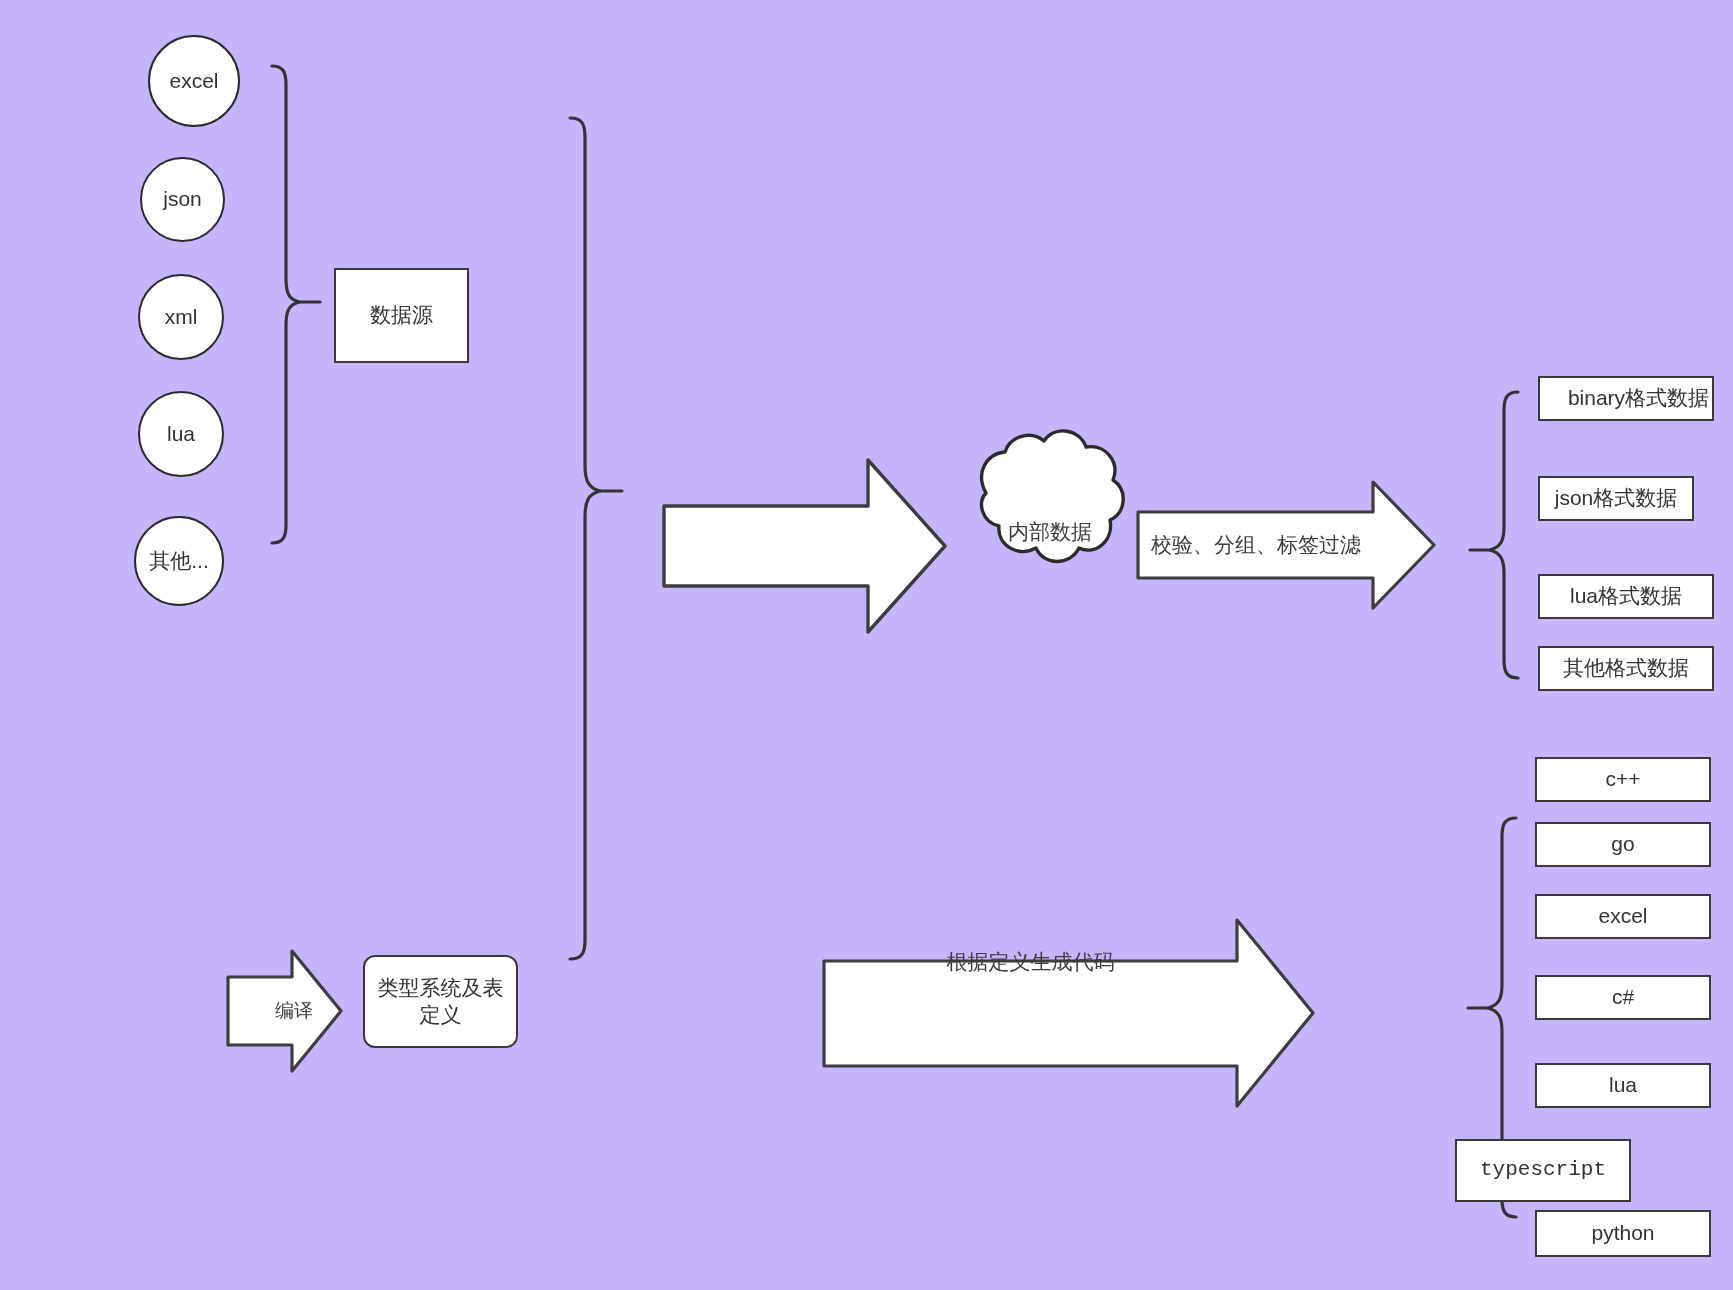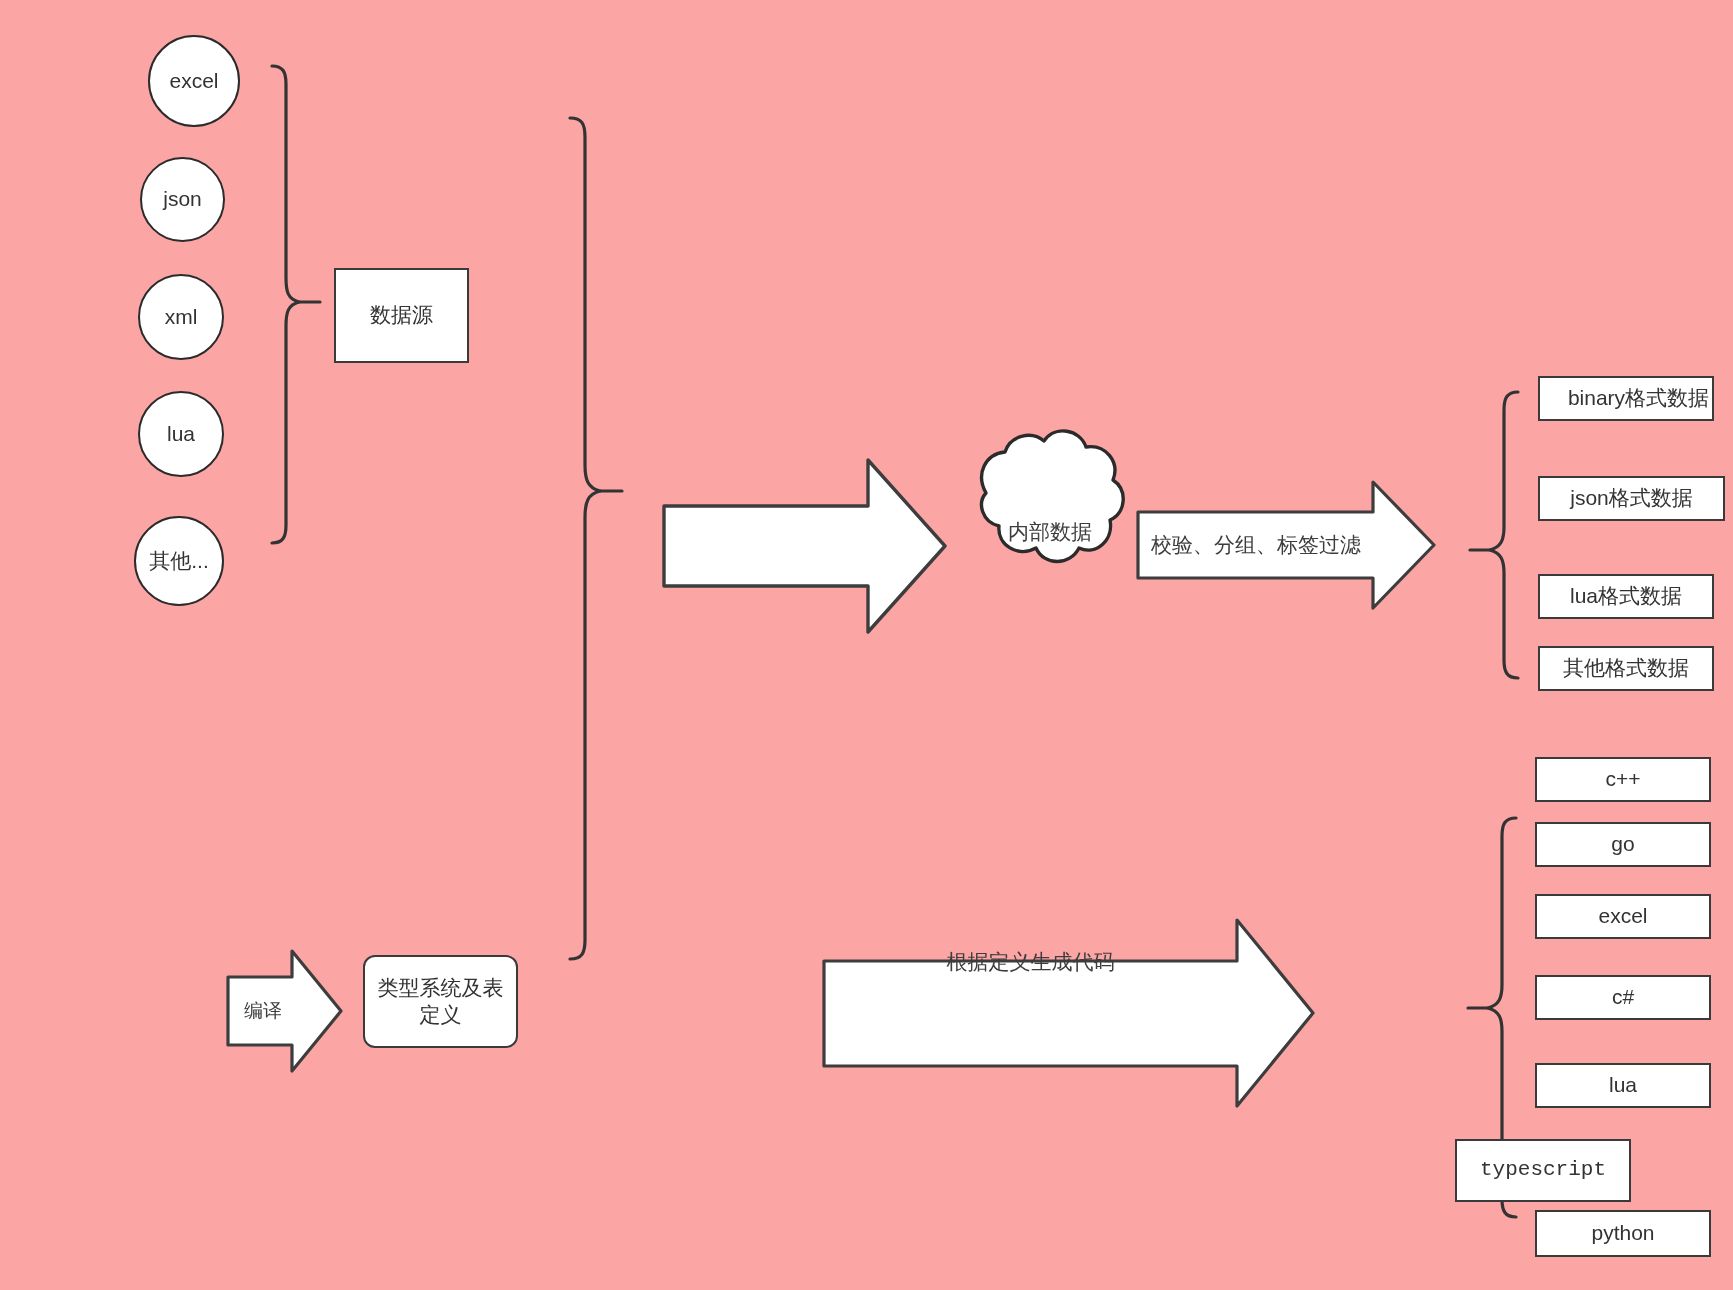--- a/index.html
+++ b/index.html
@@ -4,21 +4,21 @@
 <style>
   html, body {
     margin: 0;
     padding: 0;
     background: #f7f7f7;
   }
   #canvas {
     position: relative;
     width: 1733px;
     height: 1290px;
-    background: #fca5a5;
+    background: #c4b5fd;
     font-family: "Liberation Sans", "DejaVu Sans", sans-serif;
     overflow: hidden;
   }
   .node {
     position: absolute;
     box-sizing: border-box;
     display: flex;
     align-items: center;
     justify-content: center;
     text-align: center;
@@ -139,21 +139,21 @@
   </div>
   <div class="node ellipse" style="left:134px; top:516px; width:90px; height:90px;">
     <span>其他...</span>
   </div>
 
   <div class="node rectbox" style="left:334px; top:268px; width:135px; height:95px;">
     <span>数据源</span>
   </div>
 
 
-  <div class="arrowlabel small" style="left:228px; top:985px; width:70px; height:52px;">
+  <div class="arrowlabel small" style="left:228px; top:985px; width:70px; height:52px;padding-left:31px;">
     <span>编译</span>
   </div>
 
   <div class="node roundbox" style="left:363px; top:955px; width:155px; height:93px; padding:0 10px;">
     <span>类型系统及表定义</span>
   </div>
 
 
   <div class="arrowlabel" style="left:986px; top:512px; width:128px; height:40px;">
     <span>内部数据</span>
@@ -163,21 +163,21 @@
     <span>校验、分组、标签过滤</span>
   </div>
 
   <div class="arrowlabel" style="left:824px; top:936px; width:413px; height:52px;text-align:right;">
     <span>根据定义生成代码</span>
   </div>
 
   <div class="node rectbox thin" style="left:1538px; top:376px; width:176px; height:45px;padding-left:25px;">
     <span>binary格式数据</span>
   </div>
-  <div class="node rectbox thin" style="left:1538px; top:476px; width:187px; height:45px;">
+  <div class="node rectbox thin" style="left:1538px; top:476px; width:156px; height:45px;">
     <span>json格式数据</span>
   </div>
   <div class="node rectbox thin" style="left:1538px; top:574px; width:176px; height:45px;">
     <span>lua格式数据</span>
   </div>
   <div class="node rectbox thin" style="left:1538px; top:646px; width:176px; height:45px;">
     <span>其他格式数据</span>
   </div>
 
   <div class="node rectbox thin" style="left:1535px; top:757px; width:176px; height:45px;">

